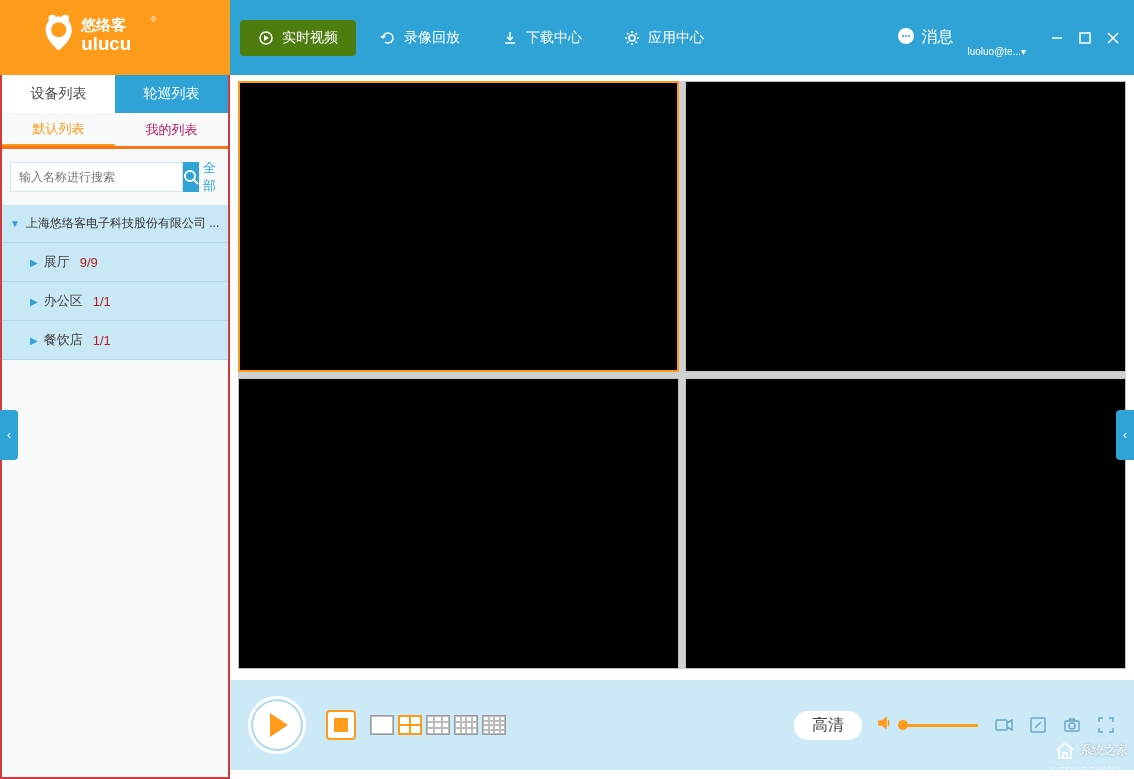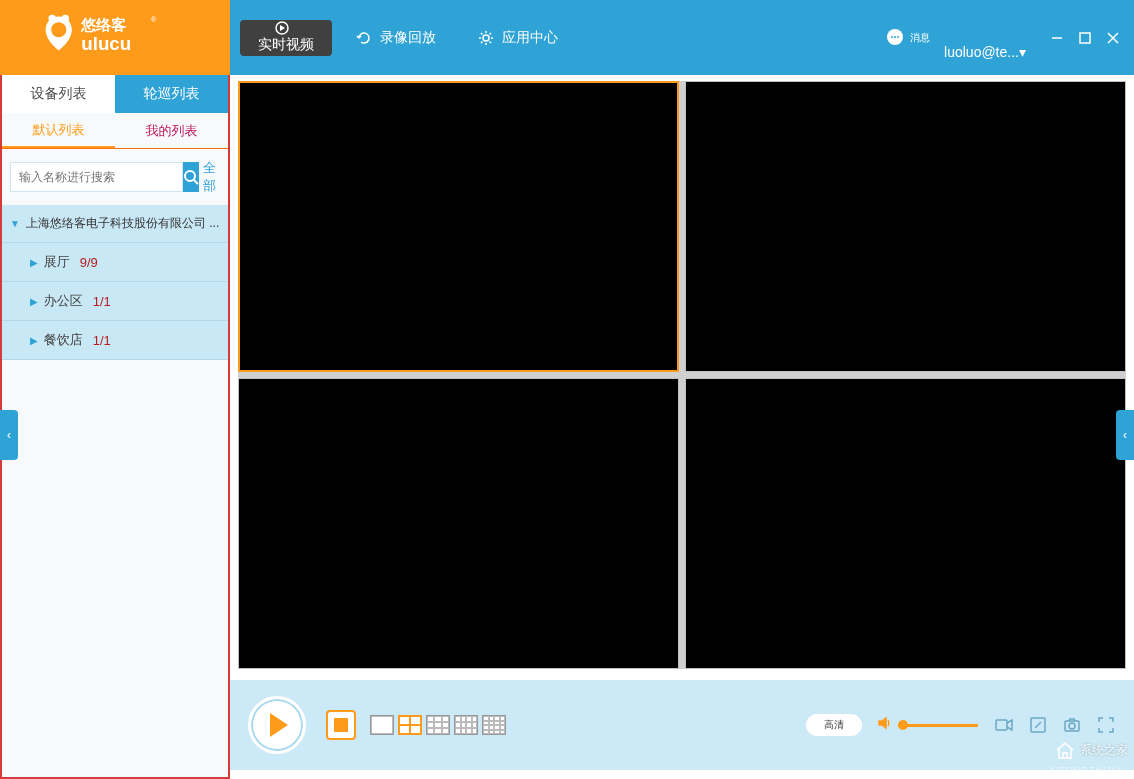--- a/index.html
+++ b/index.html
@@ -4,35 +4,35 @@
 <style>
 * { margin: 0; padding: 0; box-sizing: border-box; font-family: "Microsoft YaHei", Arial, sans-serif; }
 body { width: 1134px; height: 779px; overflow: hidden; background: #fff; position: relative; }
 
 
 .header { height: 75px; display: flex; background: #2fa3d6; }
 .logo-block { width: 230px; height: 75px; background: #ff9b1a; display: flex; align-items: center; justify-content: center; }
 .logo-block svg { width: 150px; }
 .nav { flex: 1; display: flex; align-items: center; padding-left: 10px; }
 .nav-item { height: 36px; padding: 0 18px; display: flex; align-items: center; color: #fff; font-size: 14px; cursor: pointer; border-radius: 4px; margin-right: 6px; }
-.nav-item.active { background: #404040; flex-direction: column; }
+.nav-item.active { background: #4d7c0f; }
 .nav-item .ico { margin-right: 8px; display: inline-flex; }
 .header-right { display: flex; align-items: center; padding-right: 12px; gap: 14px; }
-.msg { display: flex; align-items: center; color: #fff; font-size: 10px; cursor: pointer; }
+.msg { display: flex; align-items: center; color: #fff; font-size: 16px; cursor: pointer; }
 .msg .ico { margin-right: 6px; }
-.acct { color: #fff; font-size: 14px; cursor: pointer; display: flex; align-items: center; margin-top: 28px; }
+.acct { color: #fff; font-size: 10px; cursor: pointer; display: flex; align-items: center; margin-top: 28px; }
 .win-ctrl { display: flex; gap: 10px; color: #fff; margin-left: 8px; }
 .win-btn { width: 18px; height: 18px; cursor: pointer; display: flex; align-items: center; justify-content: center; }
 
 
 .sidebar { position: absolute; left: 0; top: 75px; width: 230px; height: 704px; background: #f7f9fa; border: 2px solid #d63b3b; border-top: none; }
 .tabs1 { display: flex; height: 38px; }
 .tab1 { flex: 1; display: flex; align-items: center; justify-content: center; font-size: 14px; cursor: pointer; background: #2fa3d6; color: #fff; }
 .tab1.active { background: #fff; color: #4a4a4a; }
-.tabs2 { display: flex; height: 36px; border-bottom: 1px solid #f97316; }
+.tabs2 { display: flex; height: 36px; border-bottom: 3px solid #f97316; }
 .tab2 { flex: 1; display: flex; align-items: center; justify-content: center; font-size: 13px; cursor: pointer; color: #be185d; }
 .tab2.active { color: #ff9b1a; border-bottom: 2px solid #ff9b1a; }
 .search-row { display: flex; align-items: center; padding: 10px 8px; gap: 0; }
 .search-input { flex: 1; height: 30px; border: 1px solid #cfe6f0; padding: 0 8px; font-size: 12px; color: #999; outline: none; }
 .search-btn { width: 30px; height: 30px; background: #2fa3d6; display: flex; align-items: center; justify-content: center; cursor: pointer; }
 .all-btn { font-size: 13px; color: #2fa3d6; cursor: pointer; padding: 0 4px; }
 .tree { background: #c9e8f5; }
 .tree-root { padding: 10px 8px; font-size: 12px; color: #333; border-bottom: 1px solid #b0d9ea; cursor: pointer; display: flex; align-items: center; }
 .tree-item { padding: 10px 8px 10px 28px; font-size: 13px; color: #444; border-bottom: 1px solid #b0d9ea; cursor: pointer; display: flex; align-items: center; }
 .caret { margin-right: 6px; font-size: 10px; color: #2fa3d6; }
@@ -60,21 +60,21 @@
 .layout-opt { width: 24px; height: 20px; border: 1px solid #999; background: #fff; cursor: pointer; display: grid; }
 .layout-opt.sel { border-color: #ff9b1a; }
 .layout-opt div { border: 0.5px solid #bbb; }
 .layout-opt.sel div { border-color: #ff9b1a; }
 .l1 { grid-template: 1fr/1fr; }
 .l4 { grid-template: 1fr 1fr/1fr 1fr; }
 .l9 { grid-template: repeat(3,1fr)/repeat(3,1fr); }
 .l12 { grid-template: repeat(3,1fr)/repeat(4,1fr); }
 .l16 { grid-template: repeat(4,1fr)/repeat(4,1fr); }
 .spacer { flex: 1; }
-.quality { background: #fff; border-radius: 14px; padding: 4px 18px; font-size: 10px; color: #444; cursor: pointer; margin-right: 14px; }
+.quality { background: #fff; border-radius: 14px; padding: 4px 18px; font-size: 16px; color: #444; cursor: pointer; margin-right: 14px; }
 .vol { display: flex; align-items: center; gap: 6px; margin-right: 16px; }
 .vol-track { width: 80px; height: 3px; background: #ff9b1a; position: relative; }
 .vol-thumb { position: absolute; left: 0; top: -4px; width: 10px; height: 10px; background: #ff9b1a; border-radius: 50%; }
 .tool-icons { display: flex; gap: 14px; }
 .tool-ico { width: 20px; height: 20px; cursor: pointer; color: #6ba8c4; display: flex; align-items: center; justify-content: center; }
 
 
 .wm { position: absolute; right: 6px; bottom: 18px; color: #fff; font-size: 12px; opacity: 0.85; display: flex; align-items: center; gap: 4px; text-shadow: 0 0 3px rgba(0,0,0,0.4); }
 .wm-sub { position: absolute; right: 8px; bottom: 4px; font-size: 9px; color: #fff; opacity: 0.6; letter-spacing: 1px; }
 </style>
@@ -108,20 +108,28 @@
       <span class="ico">
           <svg width="16" height="16" viewBox="0 0 16 16" fill="none" stroke="#fff" stroke-width="1.5">
             <path d="M3 8a5 5 0 1 1 2 4M3 8l-2-2M3 8l2-2"></path>
           </svg>
         </span>
       <span>录像回放</span>
     </div>
     <div class="nav-item">
       <span class="ico">
           <svg width="16" height="16" viewBox="0 0 16 16" fill="none" stroke="#fff" stroke-width="1.5">
+            <path d="M8 2v8M5 7l3 3 3-3M3 13h10"></path>
+          </svg>
+        </span>
+      <span>下载中心</span>
+    </div>
+    <div class="nav-item">
+      <span class="ico">
+          <svg width="16" height="16" viewBox="0 0 16 16" fill="none" stroke="#fff" stroke-width="1.5">
             <circle cx="8" cy="8" r="3"></circle>
             <path d="M8 1v2M8 13v2M1 8h2M13 8h2M3 3l1.5 1.5M11.5 11.5L13 13M13 3l-1.5 1.5M4.5 11.5L3 13"></path>
           </svg>
         </span>
       <span>应用中心</span>
     </div>
   </div>
   <div class="header-right">
     <div class="msg">
       <span class="ico"><svg width="18" height="18" viewBox="0 0 18 18">

